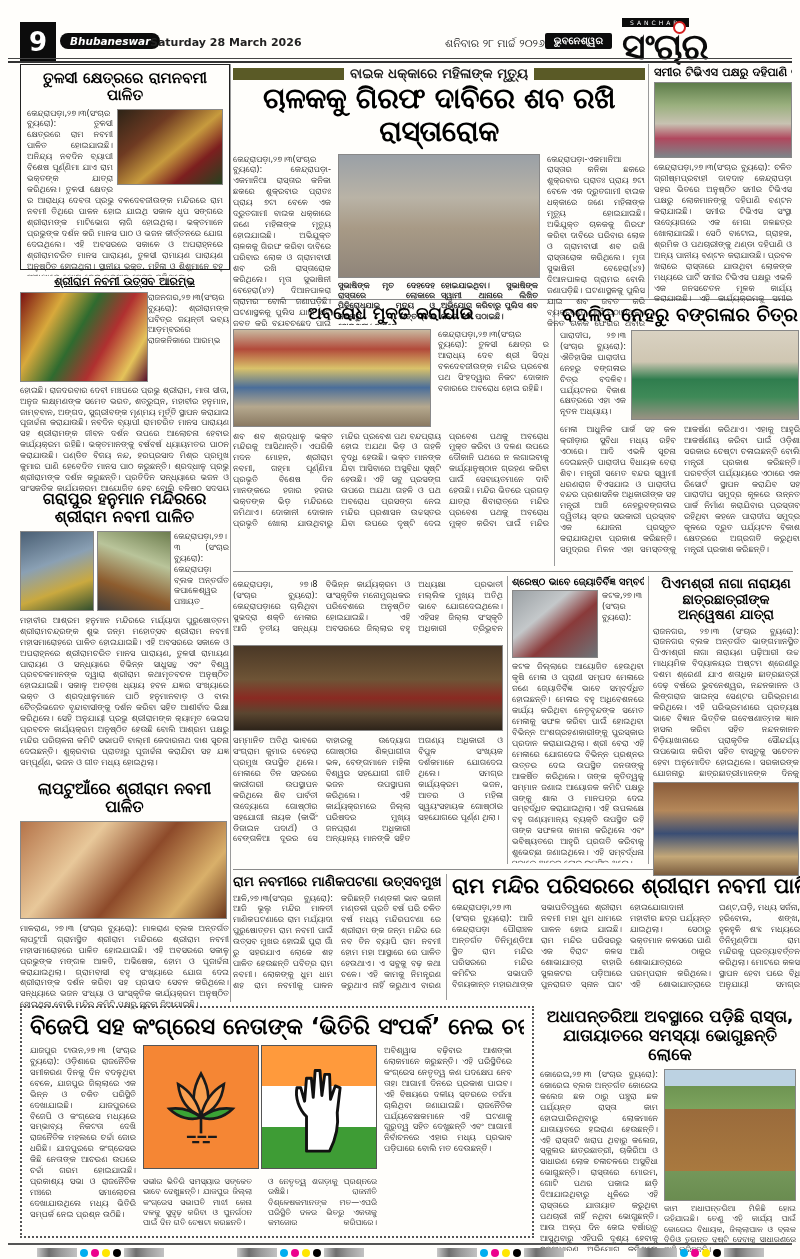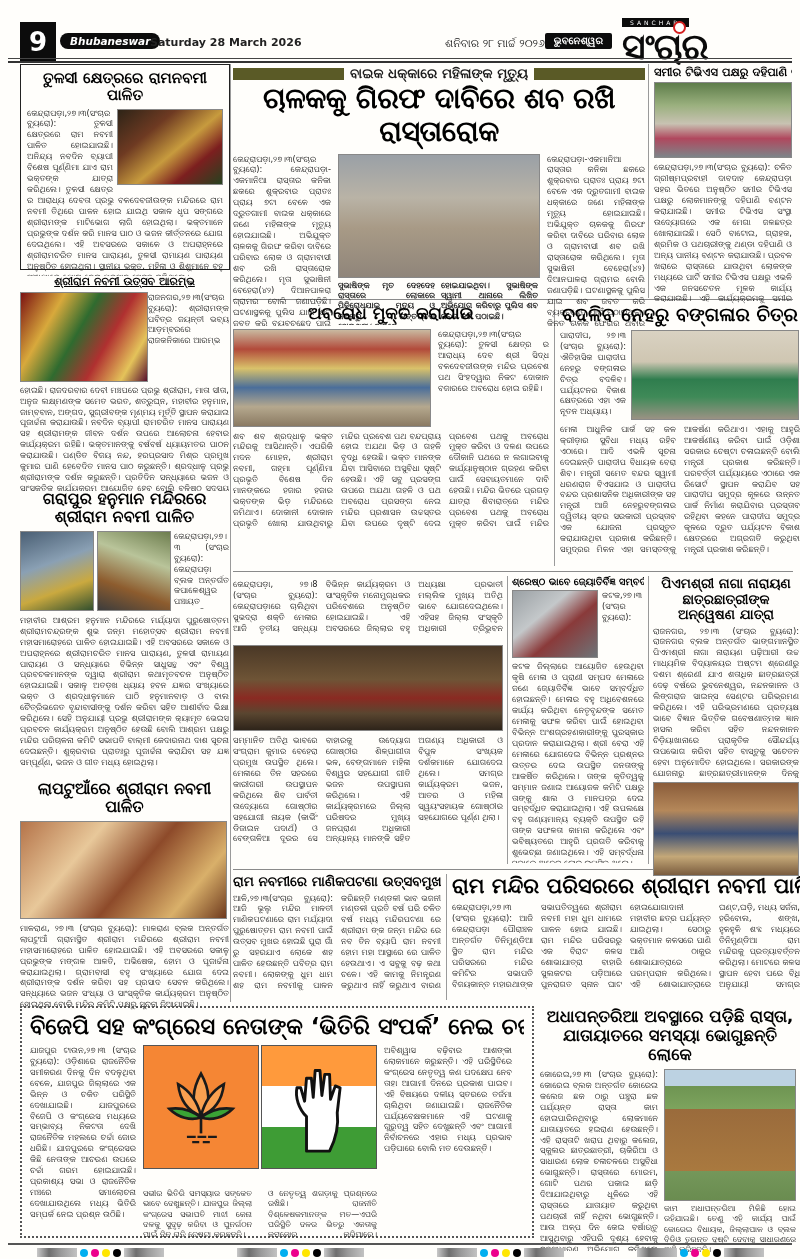--- a/index.html
+++ b/index.html
@@ -263,21 +263,21 @@
               <path d="M50 62 L50 80" stroke="#1a1a1a" stroke-width="3"></path>
               <path d="M34 84 h10 M46 84 h10 M58 84 h10 M40 90 h8 M52 90 h8" stroke="#1a1a1a" stroke-width="2.5"></path>
             </svg>
           </div>
           <div class="sym-panel cong-panel">
             <svg width="70" height="96" viewBox="0 0 70 100">
               <path d="M22 96 L22 60 C14 52 10 40 12 30 L16 30 L20 44 L22 20 L27 20 L29 40 L31 12 L36 12 L38 38 L41 16 L46 16 L47 42 L52 28 L57 30 L54 56 C56 72 52 84 46 96 Z" fill="#ffffff" stroke="#111" stroke-width="3" stroke-linejoin="round"></path>
             </svg>
           </div>
         </div>
-        <div style="display:flex;gap:16px;margin-top:20px;">
+        <div style="display:flex;gap:16px;margin-top:8px;">
           <div class="caption" style="width:114px;height:48px;font-weight:normal;">ସଭୀର ଭିତିରି ସମସ୍ୟାର ସଙ୍କେତ ଭାବେ ଦେଖୁଛନ୍ତି। ଯାଜପୁର ଜିଲ୍ଲା କଂଗ୍ରେସ ସଭାପତି ମାଝୀ କେନା ଦଳକୁ ସୁଦୃଢ଼ କରିବା ଓ ପୁନର୍ଗଠନ ପାଇଁ ଦିନ ରାତି ଚେଷ୍ଟା କରୁଛନ୍ତି।</div>
           <div class="caption" style="width:114px;height:48px;font-weight:normal;">ଓ ନେତୃତ୍ୱ ଶଗଡ଼ାକୁ ପ୍ରଶ୍ନରେ ରଖିଛି। ରାଜନୀତି ବିଶ୍ଳେଷକମାନଙ୍କ ମତ—ଏପରି ପରିସ୍ଥିତି ଦଳର ଭିତରୁ ଏକତାକୁ କମଜୋର କରିପାରେ। କାର୍ଯ୍ୟକର୍ତ୍ତାଙ୍କ ମନୋବଳ ଦ୍ୱାରା ରାଜନୀତିରେ ଲୋକଙ୍କ ମନରେ ଅସ୍ୱସ୍ତି ଓ</div>
         </div>
       </div>
       <div class="body-text" style="width:128px;height:178px;">ଅବିଶ୍ୱାସ ବଢ଼ିବାର ଆଶଙ୍କା ଲୋକମାନେ କରୁଛନ୍ତି। ଏହି ପରିସ୍ଥିତିରେ କଂଗ୍ରେସ ନେତୃତ୍ୱ କଣ ପଦକ୍ଷେପ ନେବ ତାହା ଆଗାମୀ ଦିନରେ ପ୍ରକାଶ ପାଇବ। ଏହି ବିଷୟରେ ଦଳୀୟ ସ୍ତରରେ ତର୍ଜମା ଚାଲିଥିବା ଜଣାଯାଇଛି। ରାଜନୈତିକ ପର୍ଯ୍ୟବେକ୍ଷକମାନେ ଏହି ଘଟଣାକୁ ଗୁରୁତ୍ୱ ସହିତ ଦେଖୁଛନ୍ତି ଏବଂ ଆଗାମୀ ନିର୍ବାଚନରେ ଏହାର ମଧ୍ୟ ପ୍ରଭାବ ପଡ଼ିପାରେ ବୋଲି ମତ ଦେଉଛନ୍ତି।</div>
     </div>
   </section>
 
   <section class="abs" style="left:540px;top:1008px;width:260px;height:226px;">
     <div class="hl" style="font-size:16.5px;">

